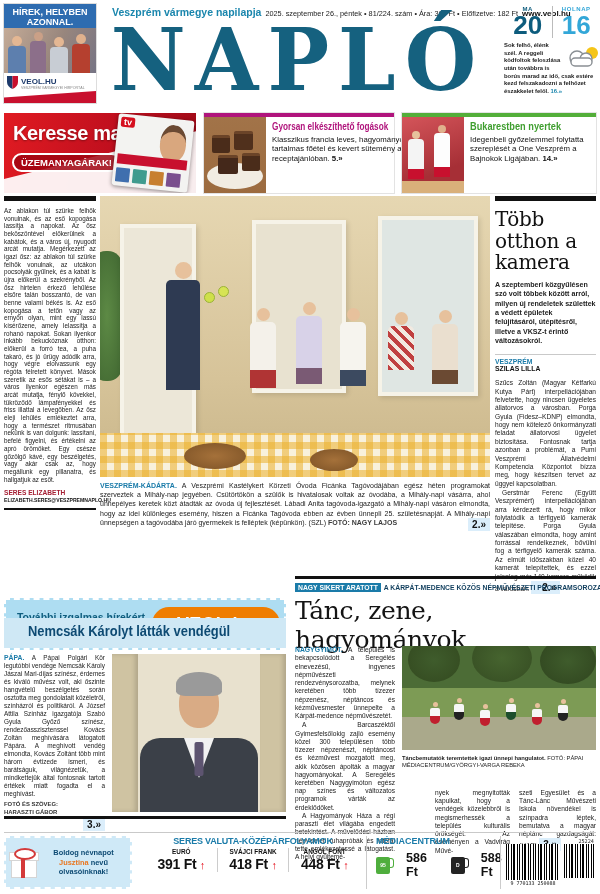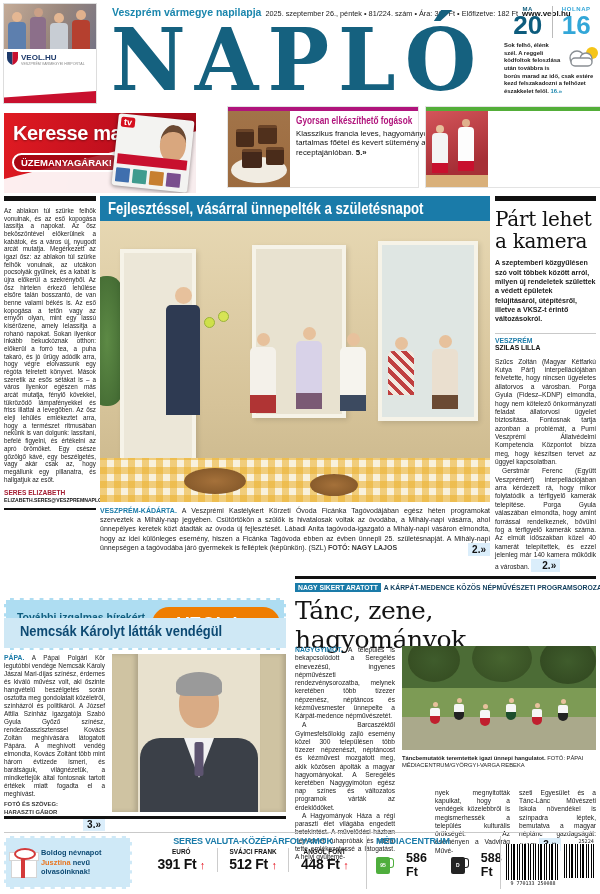--- a/index.html
+++ b/index.html
@@ -44,21 +44,21 @@
   .kr1{position:absolute;left:9px;top:9px;color:#fff;font-size:20px;font-weight:bold;letter-spacing:-.4px;text-shadow:0 1px 2px rgba(0,0,0,.35);}
   .kr2{position:absolute;left:8px;top:40px;border:2px solid #fff;border-radius:10px;background:rgba(160,5,18,.85);
        color:#fff;font-size:9.5px;font-weight:bold;padding:2px 7px;}
   .tv-cover{position:absolute;right:5px;top:4px;width:76px;height:72px;background:#f3f3f1;border-radius:3px;
             transform:rotate(6deg);box-shadow:0 1px 4px rgba(0,0,0,.45);overflow:hidden;}
   .tv-badge{position:absolute;left:3px;top:3px;background:#d50f1e;color:#fff;font-weight:bold;font-size:9px;padding:0 3px;border-radius:2px;}
   .tv-face{position:absolute;right:6px;top:6px;width:26px;height:30px;border-radius:50% 50% 45% 45%;background:#d9a77e;border-top:7px solid #6b4a33;}
   .tv-strip{position:absolute;left:3px;bottom:22px;width:70px;height:10px;background:#c8102e;}
   .tv-tile{position:absolute;bottom:4px;width:14px;height:14px;border-radius:1px;}
 
-  .promo{position:absolute;top:107px;height:80px;background:#fff;border-top:4px solid;box-sizing:border-box;display:flex;box-shadow:0 0 0 1px #e3e3e3;margin-left:24px;}
+  .promo{position:absolute;top:113px;height:80px;background:#fff;border-top:4px solid;box-sizing:border-box;display:flex;box-shadow:0 0 0 1px #e3e3e3;}
   .promo-img{width:62px;height:76px;flex:none;position:relative;overflow:hidden;}
   .promo-txt{padding:5px 5px 0 6px;}
   .promo-title{font-size:10px;font-weight:bold;line-height:1.05;margin-bottom:2px;}
   .promo-body{font-size:7.8px;line-height:1.22;color:#111;}
   .pref{font-weight:bold;}
 
   
   .col-rule{height:5px;background:#111;}
   .left-col{position:absolute;left:4px;top:196px;width:92px;}
   .left-title{margin-top:7px;background:#2f8092;color:#fff;font-weight:bold;padding:6px 5px 7px;line-height:1.18;}
@@ -115,31 +115,31 @@
   .dfig{position:absolute;width:10px;text-align:center;}
   .dfig .head{width:5px;height:5px;border-radius:50%;background:#e7c19c;margin:0 auto;}
   .dfig .top{height:8px;background:#f6f6f6;border-radius:2px 2px 0 0;margin-top:1px;}
   .dfig .skirt{height:8px;border-radius:0 0 5px 5px;}
   .d-caption{position:absolute;left:107px;top:179px;width:194px;font-size:5.8px;line-height:1.25;color:#222;}
   .d-col2{left:140px;top:213px;width:75px;}
   .d-col3{left:224px;top:213px;width:77px;}
 
   
   .guest{position:absolute;left:4px;top:612px;width:282px;height:208px;}
-  .g-headline{background:#cfe8f5;height:30px;line-height:26px;padding:0 16px;margin-top:6px;color:#0d4a73;}
+  .g-headline{background:#cfe8f5;height:30px;line-height:26px;padding:0 24px;margin-top:6px;color:#0d4a73;}
   .g-headline .condensed{font-size:15px;font-weight:bold;transform:scaleX(.86);}
   .g-body{position:absolute;left:0;top:42px;width:101px;font-size:6.4px;line-height:1.25;text-align:justify;}
   .g-credit{margin-top:3px;font-size:5.9px;font-weight:bold;color:#333;}
   .g-photo{position:absolute;left:108px;top:42px;width:174px;height:158px;background:#e8e1ce;overflow:hidden;}
   .shelf{position:absolute;top:0;width:26px;height:100%;background:#cfc3a2;box-shadow:inset -3px 0 4px rgba(0,0,0,.15);}
   .g-rule{position:absolute;left:0;top:204px;width:282px;height:3px;background:#111;}
 
   
   .bottom{position:absolute;left:4px;top:832px;width:592px;height:57px;border-top:1px solid #c9c9c9;display:flex;box-sizing:border-box;padding-top:3px;}
-  .nameday{width:128px;background:#cfe9f7;border:2px dashed #fff;box-sizing:border-box;display:flex;align-items:center;gap:5px;padding:3px 4px;}
+  .nameday{width:128px;background:#cfe9f7;border:2px dashed #fff;box-sizing:border-box;display:flex;align-items:center;gap:5px;padding:3px 4px;text-align:center;}
   .gift{width:26px;height:30px;position:relative;flex:none;}
   .gift .box{position:absolute;left:1px;bottom:0;width:24px;height:19px;background:#fff;border:1px solid #d5d5d5;}
   .gift .lid{position:absolute;left:-1px;bottom:17px;width:28px;height:7px;background:#fff;border:1px solid #d5d5d5;}
   .gift .ribv{position:absolute;left:11px;bottom:0;width:4px;height:26px;background:#d43a3a;}
   .gift .bow{position:absolute;left:4px;top:0;width:18px;height:8px;border:2px solid #d43a3a;border-radius:50%;background:#fff;}
   .nd-text{font-size:7.4px;font-weight:bold;color:#0d4a73;line-height:1.3;}
   .nd-name{color:#e87722;}
   .currency{flex:1;margin-left:8px;padding:0 6px;border-right:1px solid #ccc;}
   .cur-title{text-align:center;color:#1a7ba9;font-weight:bold;font-size:9px;letter-spacing:-.2px;}
   .cur-row{display:flex;margin-top:2px;}
@@ -161,20 +161,21 @@
   .bc-num{font-size:5px;text-align:center;font-family:"DejaVu Sans Mono",monospace;color:#111;}
   .bc-main{width:54px;padding-top:6px;} .bc-side{width:30px;}
   .bc-code{font-size:5.2px;text-align:right;font-family:"DejaVu Sans Mono",monospace;color:#111;}
 </style>
 </head>
 <body>
 
 <div class="page">
 
   <div class="corner-ad">
+    <div class="ad-head">HÍREK, HELYBEN AZONNAL.</div>
     <div class="ad-photo">
       <div class="ph-head" style="left:8px;top:8px;width:10px;height:10px;"></div>
       <div class="ph-torso" style="left:4px;top:18px;width:18px;height:27px;background:#5d7fae;"></div>
       <div class="ph-head" style="left:30px;top:4px;width:9px;height:9px;background:#caa087;"></div>
       <div class="ph-torso" style="left:26px;top:13px;width:16px;height:32px;background:#8c6f8a;"></div>
       <div class="ph-head" style="left:50px;top:9px;width:10px;height:10px;"></div>
       <div class="ph-torso" style="left:46px;top:19px;width:18px;height:26px;background:#c8cdd4;"></div>
       <div class="ph-head" style="left:72px;top:6px;width:10px;height:10px;background:#e0b18d;"></div>
       <div class="ph-torso" style="left:68px;top:16px;width:18px;height:29px;background:#b5402f;"></div>
     </div>
@@ -261,34 +262,36 @@
   </div>
 
   <div class="promo" style="left:402px;width:194px;border-color:#53ae39;">
     <div class="promo-img" style="background:linear-gradient(160deg,#d4555a,#a62f36 70%);">
       <div style="position:absolute;left:10px;top:14px;width:8px;height:8px;border-radius:50%;background:#e7c19c;"></div>
       <div style="position:absolute;left:6px;top:22px;width:16px;height:30px;background:#f4f4f4;border-bottom:10px solid #c8102e;border-radius:4px 4px 0 0;"></div>
       <div style="position:absolute;left:36px;top:8px;width:8px;height:8px;border-radius:50%;background:#e0b18d;"></div>
       <div style="position:absolute;left:32px;top:16px;width:16px;height:34px;background:#fdfdfd;border-bottom:10px solid #c8102e;border-radius:4px 4px 0 0;"></div>
       <div style="position:absolute;left:0;bottom:0;width:100%;height:12px;background:#d9b07a;"></div>
     </div>
+    <div class="promo-txt">
+      <div class="promo-title" style="color:#3f9e2f;"><span class="condensed" style="transform:scaleX(.92);">Bukarestben nyertek</span></div>
+      <div class="promo-body"><span>Idegenbeli győzelemmel folytatta szereplését a One Veszprém a Bajnokok Ligájában.</span>
+        <span class="pref">14.»</span></div>
+    </div>
   </div>
 
   <div class="left-col">
     <div class="col-rule"></div>
     <div class="left-body">Az ablakon túl szürke felhők vonulnak, és az eső kopogása lassítja a napokat. Az ősz beköszöntével előkerülnek a kabátok, és a város új, nyugodt arcát mutatja. Megérkezett az igazi ősz: az ablakon túl szürke felhők vonulnak, az utcákon pocsolyák gyűlnek, és a kabát is újra előkerül a szekrényből. Az ősz hirtelen érkező lehűlése elsőre talán bosszantó, de van benne valami békés is. Az eső kopogása a tetőn vagy az ernyőn olyan, mint egy lassú kísérőzene, amely lelassítja a rohanó napokat. Sokan ilyenkor inkább bekuckóznak otthon: előkerül a forró tea, a puha takaró, és jó ürügy adódik arra, hogy végre elolvassunk egy régóta félretett könyvet. Mások szeretik az esős sétákat is – a város ilyenkor egészen más arcát mutatja, fénylő kövekkel, tükröződő lámpafényekkel és friss illattal a levegőben. Az ősz eleji lehűlés emlékeztet arra, hogy a természet ritmusában nekünk is van dolgunk: lassítani, befelé figyelni, és értékelni az apró örömöket. Egy csésze gőzölgő kávé, egy beszélgetés, vagy akár csak az, hogy megállunk egy pillanatra, és hallgatjuk az esőt.</div>
     <div class="left-author">SERES ELIZABETH</div>
     <div class="left-email">ELIZABETH.SERES@VESZPREMNAPLO.HU</div>
     <div class="left-end"></div>
   </div>
 
   <div class="center-col">
-    <div class="main-headline">
-      <span class="condensed">Fejlesztéssel, vásárral ünnepelték a születésnapot</span>
-    </div>
     <div class="main-photo">
       <div style="position:absolute;left:-8px;top:55px;width:30px;height:130px;border-radius:14px;background:radial-gradient(#5d8a45,#3f6530);"></div>
       <div class="door" style="left:20px;top:28px;width:68px;height:205px;"></div>
       <div class="door" style="left:152px;top:24px;width:86px;height:165px;background:#e8e2d0;"></div>
       <div class="door" style="right:12px;top:20px;width:92px;height:172px;background:#dfe6e3;"></div>
       <div class="fig" style="left:66px;top:66px;width:34px;">
         <div class="head" style="width:17px;height:17px;"></div>
           <div class="torso" style="height:110px;background:#2e3a52;"></div>
       </div>
       <div style="position:absolute;left:104px;top:96px;width:9px;height:9px;border-radius:50%;background:#cfe04a;border:1px solid #9bb23a;"></div>
@@ -320,21 +323,21 @@
     <div class="main-caption">
       <span class="cap-loc">VESZPRÉM-KÁDÁRTA.</span>
       <span>A Veszprémi Kastélykert Körzeti Óvoda Ficánka Tagóvodájában egész héten programokat szerveztek a Mihály-nap jegyében. Csütörtökön a szülők is hivatalosak voltak az óvodába, a Mihály-napi vásárra, ahol ünnepélyes keretek közt átadták az óvoda új fejlesztését. Lábadi Anita tagóvoda-igazgató a Mihály-napi vásáron elmondta, hogy az idei különleges esemény, hiszen a Ficánka Tagóvoda ebben az évben ünnepli 25. születésnapját. A Mihály-napi ünnepségen a tagóvodába járó gyermekek is felléptek (képünkön). (SZL)</span>
       <span class="cap-credit">FOTÓ: NAGY LAJOS</span>
       <span class="page-ref" style="float:right;">2.»</span>
     </div>
   </div>
 
   <div class="right-col">
     <div class="col-rule"></div>
-    <div class="right-headline">Párt lehet a kamera</div>
+    <div class="right-headline">Több otthon a kamera</div>
     <div class="right-lead">A szeptemberi közgyűlésen szó volt többek között arról, milyen új rendeletek születtek a védett épületek felújításáról, útépítésről, illetve a VKSZ-t érintő változásokról.</div>
     <div class="byline">
       <div class="loc-tag">VESZPRÉM</div>
       <div class="author-tag">SZILAS LILLA</div>
     </div>
     <div class="right-body">
       <div class="p1">Szűcs Zoltán (Magyar Kétfarkú Kutya Párt) interpellációjában felvetette, hogy nincsen ügyeletes állatorvos a városban. Porga Gyula (Fidesz–KDNP) elmondta, hogy nem kötelező önkormányzati feladat állatorvosi ügyelet biztosítása. Fontosnak tartja azonban a problémát, a Pumi Veszprémi Állatvédelmi Kompetencia Központot bízza meg, hogy készítsen tervet az üggyel kapcsolatban.</div>
       <div class="p2"><span>Gerstmár Ferenc (Együtt Veszprémért) interpellációjában arra kérdezett rá, hogy mikor folytatódik a térfigyelő kamerák telepítése. Porga Gyula válaszában elmondta, hogy amint forrással rendelkeznek, bővülni fog a térfigyelő kamerák száma. Az elmúlt időszakban közel 40 kamerát telepítettek, és ezzel jelenleg már 140 kamera működik a városban.</span>
         <span class="page-ref">2.»</span></div>
     </div>
@@ -455,21 +458,21 @@
     <div class="currency">
       <div class="cur-title">SERES VALUTA-KÖZÉPÁRFOLYAMOK</div>
       <div class="cur-row">
         <div class="cur-cell">
           <div class="cur-label">EURÓ</div>
           <div class="cur-val"><span>391 Ft</span>
             <span class="cur-trend">↑</span></div>
         </div>
         <div class="cur-cell">
           <div class="cur-label">SVÁJCI FRANK</div>
-          <div class="cur-val"><span>512 Ft</span>
+          <div class="cur-val"><span>418 Ft</span>
             <span class="cur-trend">↑</span></div>
         </div>
         <div class="cur-cell">
           <div class="cur-label">ANGOL FONT</div>
           <div class="cur-val"><span>448 Ft</span>
             <span class="cur-trend">↑</span></div>
         </div>
       </div>
     </div>
 

